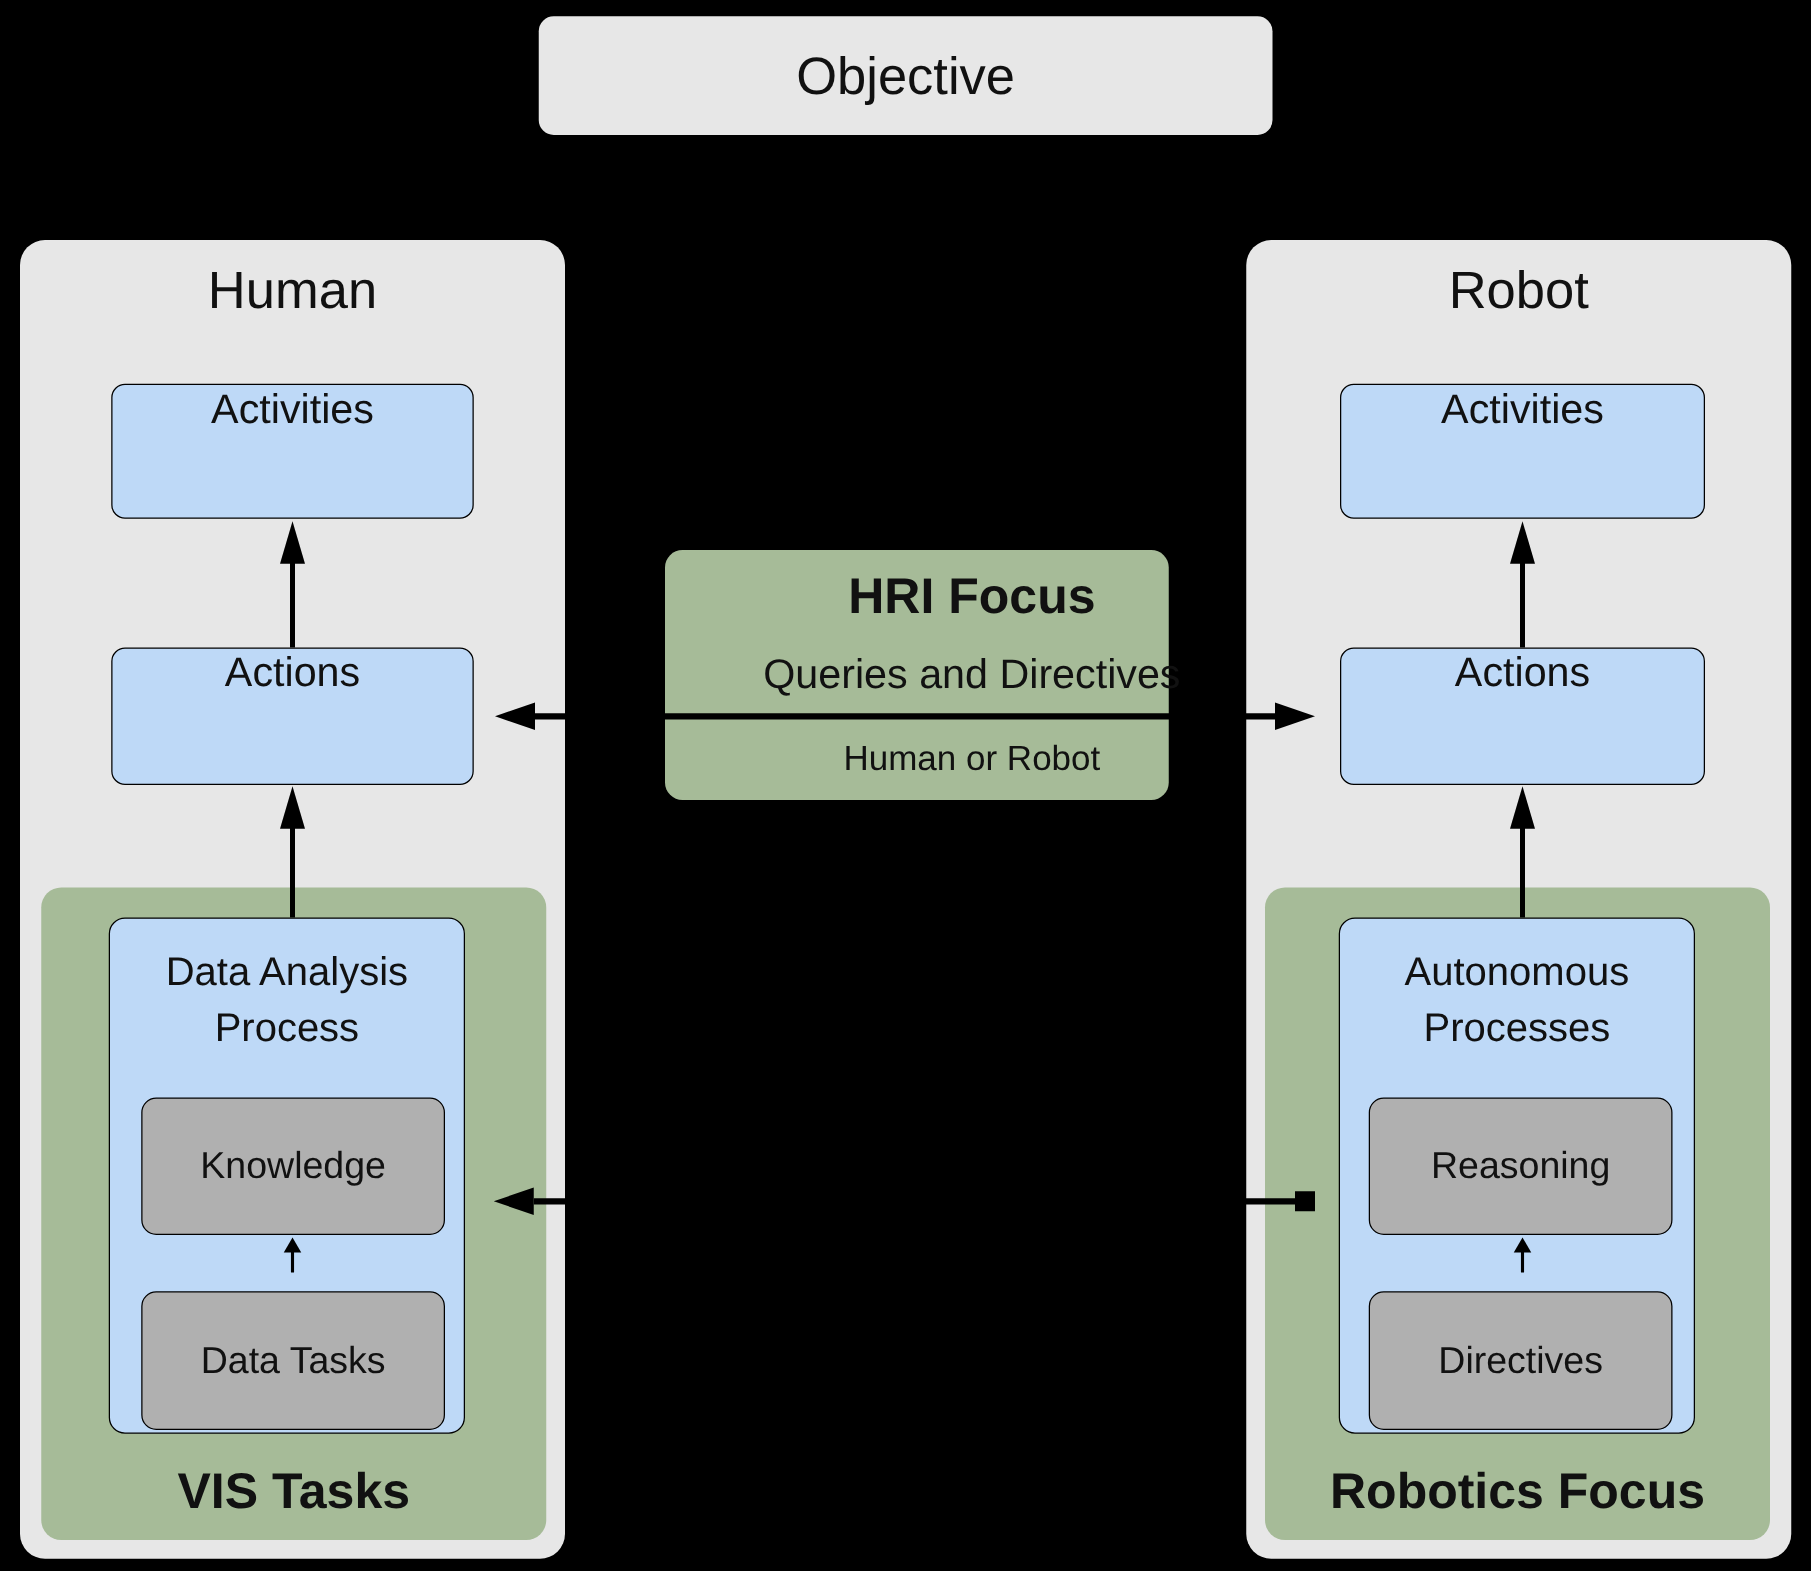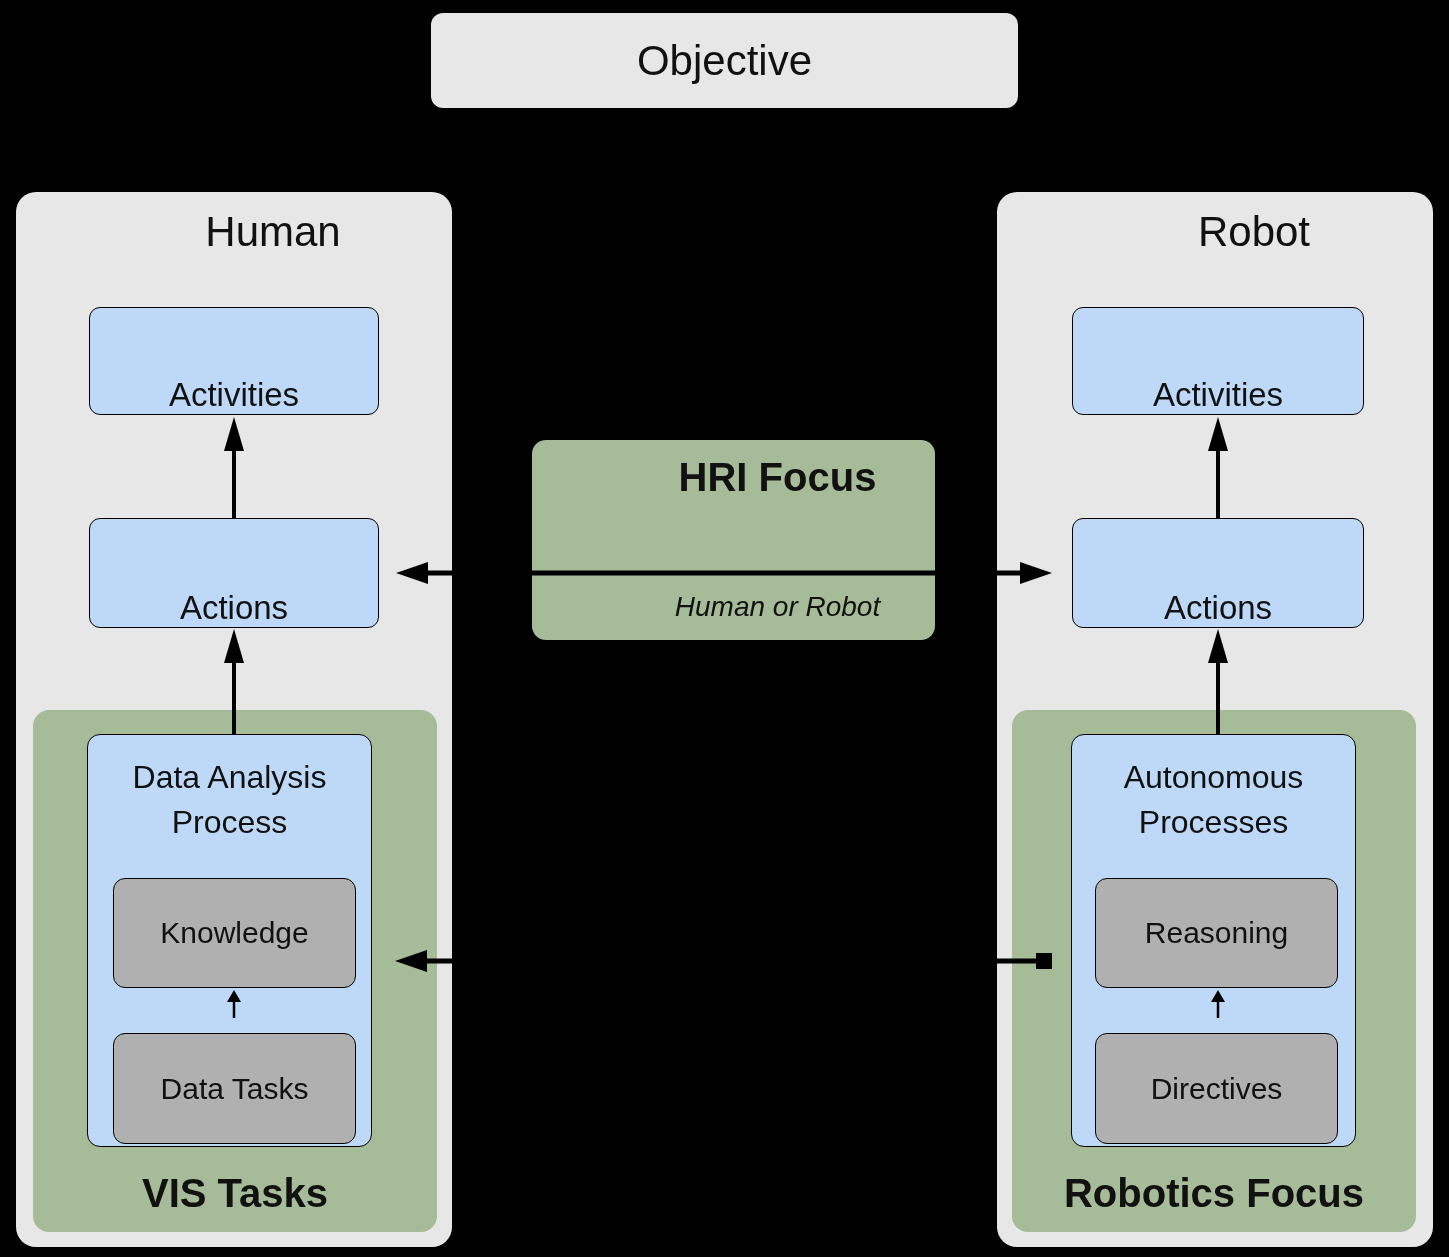--- a/index.html
+++ b/index.html
@@ -19,27 +19,27 @@
   }
 
   .panel {
     position:absolute; top:192px; width:436px; height:1055px;
     background:var(--panel-bg); border-radius:20px;
   }
   .panel.human { left:16px; }
   .panel.robot { left:997px; }
   .panel-title {
     position:absolute; top:16px; left:0; width:100%;
-    text-align:center; font-size:42px; font-weight:400;margin-left:39px;
+    text-align:center; font-size:42px; font-weight:400;
   }
 
   .bluebox {
     position:absolute; background:var(--blue-bg);
     border:1.5px solid #000; border-radius:11px;
-    display:flex; align-items:flex-end; justify-content:center;
+    display:flex; align-items:flex-start; justify-content:center;
     font-size:33px;
   }
   .activities { top:115px; width:290px; height:108px; }
   .actions    { top:326px; width:290px; height:110px; }
   .panel.human .activities, .panel.human .actions { left:73px; }
   .panel.robot .activities, .panel.robot .actions { left:75px; width:292px; }
 
   .focus-panel {
     position:absolute; top:518px; width:404px; height:522px;
     background:var(--green-bg); border-radius:16px;
@@ -72,21 +72,21 @@
   .inner-bottom { top:298px; height:111px; }
   .panel.human .graybox { left:25px; }
   .panel.robot .graybox { left:23px; }
 
   .hri {
     position:absolute; left:532px; top:440px; width:403px; height:200px;
     background:var(--green-bg); border-radius:14px; text-align:center;padding-left:44px;
   }
   .hri-title    { position:absolute; top:8px;   width:100%; line-height:58px; font-size:40px; font-weight:700; }
   .hri-subtitle { position:absolute; top:70px;  width:100%; line-height:58px; font-size:33px; }
-  .hri-note     { position:absolute; top:138px; width:100%; line-height:58px; font-size:28px; font-style:italic; }
+  .hri-note     { position:absolute; top:138px; width:100%; line-height:58px; font-size:28px; }
 
   .connectors { position:absolute; left:0; top:0; width:1449px; height:1257px; pointer-events:none; }
   .connectors line { stroke:var(--line); }
   .connectors polygon, .connectors rect { fill:var(--line); }
 </style>
 </head>
 <body>
 
 <div class="canvas">
 
@@ -133,20 +133,21 @@
         <div class="graybox inner-bottom">
           <span>Directives</span>
         </div>
       </div>
       <div class="focus-title">Robotics Focus</div>
     </div>
   </section>
 
   <div class="hri">
     <div class="hri-title">HRI Focus</div>
+    <div class="hri-subtitle">Queries and Directives</div>
     <div class="hri-note">Human or Robot</div>
   </div>
 
   <svg class="connectors" viewBox="0 0 1449 1257" xmlns="http://www.w3.org/2000/svg">
 
     <line x1="234" y1="449" x2="234" y2="518" stroke-width="4"></line>
     <polygon points="234,417 224,451 244,451"></polygon>
 
     <line x1="234" y1="661" x2="234" y2="734" stroke-width="4"></line>
     <polygon points="234,629 224,663 244,663"></polygon>

